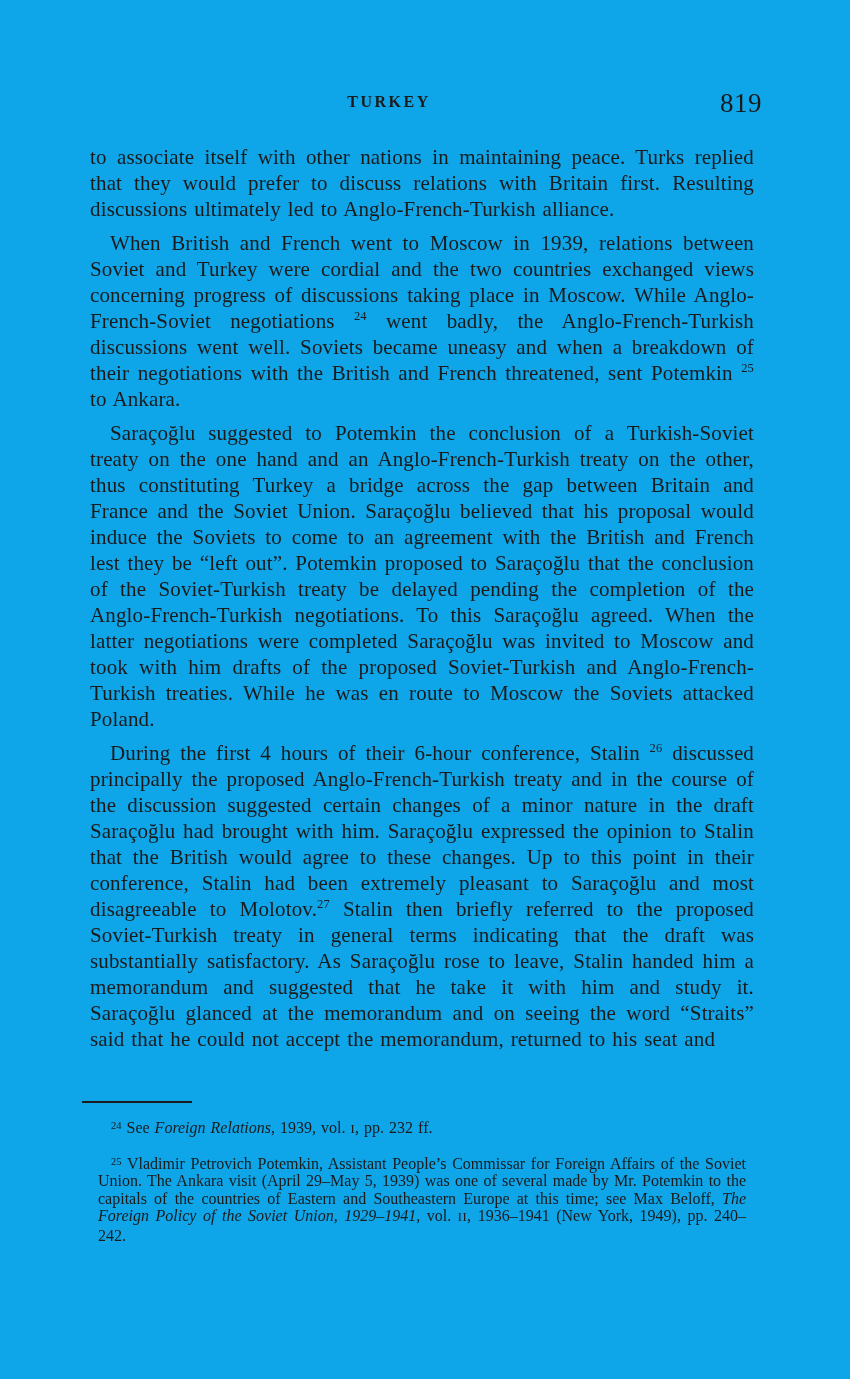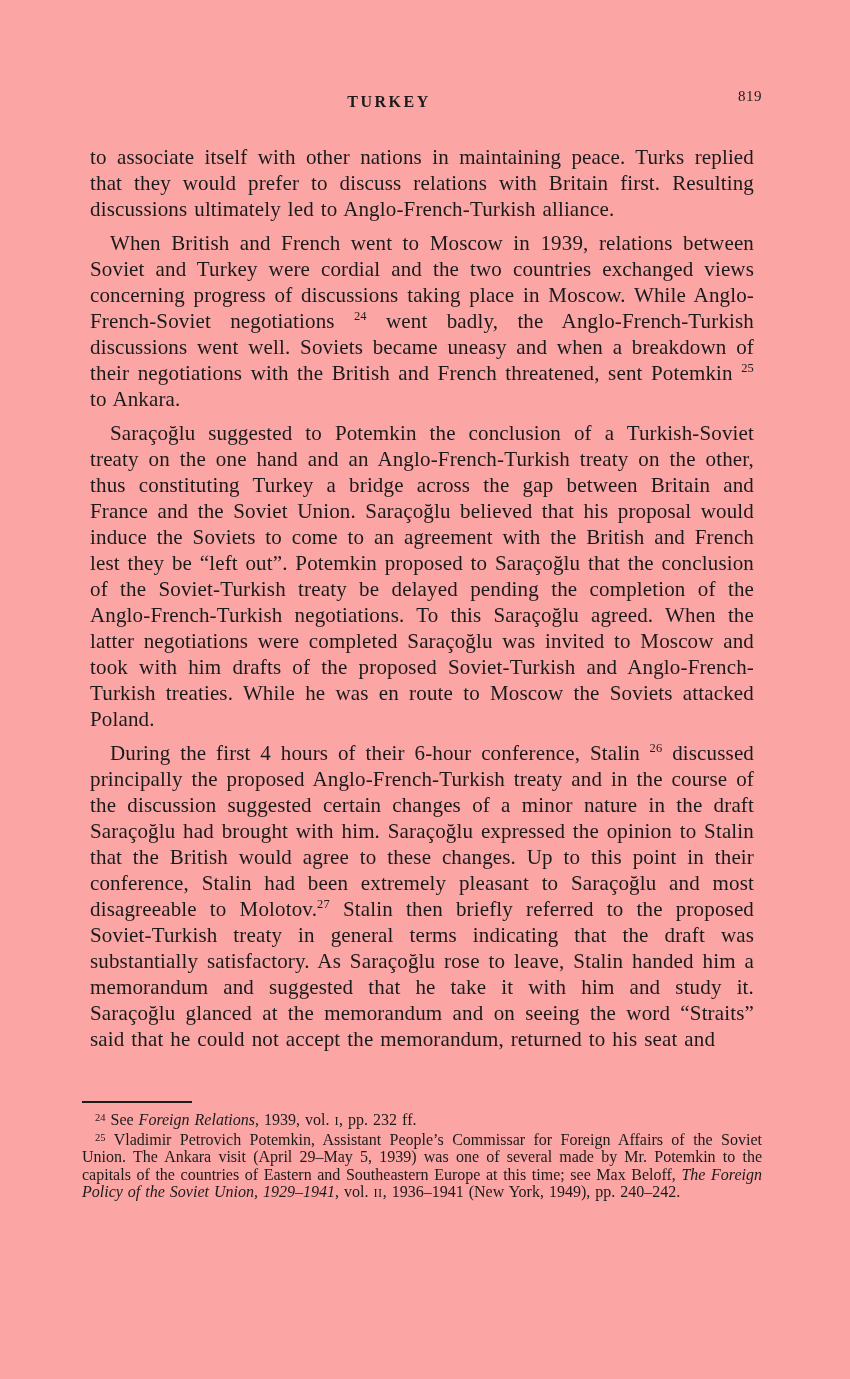--- a/index.html
+++ b/index.html
@@ -4,21 +4,21 @@
 <style>
   html, body {
     margin: 0;
     padding: 0;
     background: #ffffff;
   }
   .page {
     position: relative;
     width: 850px;
     height: 1379px;
-    background: #fca5a5;
+    background: #0ea5e9;
     font-family: "Liberation Serif", serif;
     color: #1b1b1b;
     overflow: hidden;
   }
   .page-header {
     position: absolute;
     top: 88px;
     left: 82px;
     width: 680px;
     height: 32px;
@@ -31,21 +31,21 @@
     text-align: center;
     font-size: 16px;
     font-weight: bold;
     letter-spacing: 2.5px;
     transform: translateX(-33px);
   }
   .page-number {
     position: absolute;
     right: 0;
     top: 0;
-    font-size: 15px;
+    font-size: 27px;
     letter-spacing: 0.5px;
   }
   .body-text {
     position: absolute;
     top: 136px;
     left: 82px;
     width: 680px;
     font-size: 21px;
     line-height: 26px;
     text-align: justify;
@@ -76,21 +76,21 @@
     left: 82px;
     width: 680px;
   }
   .footnote-rule {
     width: 110px;
     height: 0;
     border-top: 2px solid #1c1c1c;
     margin: 0 0 8px 0;
   }
   .footnote {
-    margin: 0;
+    margin: 16px;
     font-size: 16px;
     line-height: 17.5px;
     text-align: justify;
     text-indent: 13px;
     word-spacing: 1px;
   }
   .footnote .sup {
     font-size: 10.5px;
     vertical-align: 4px;
   }

